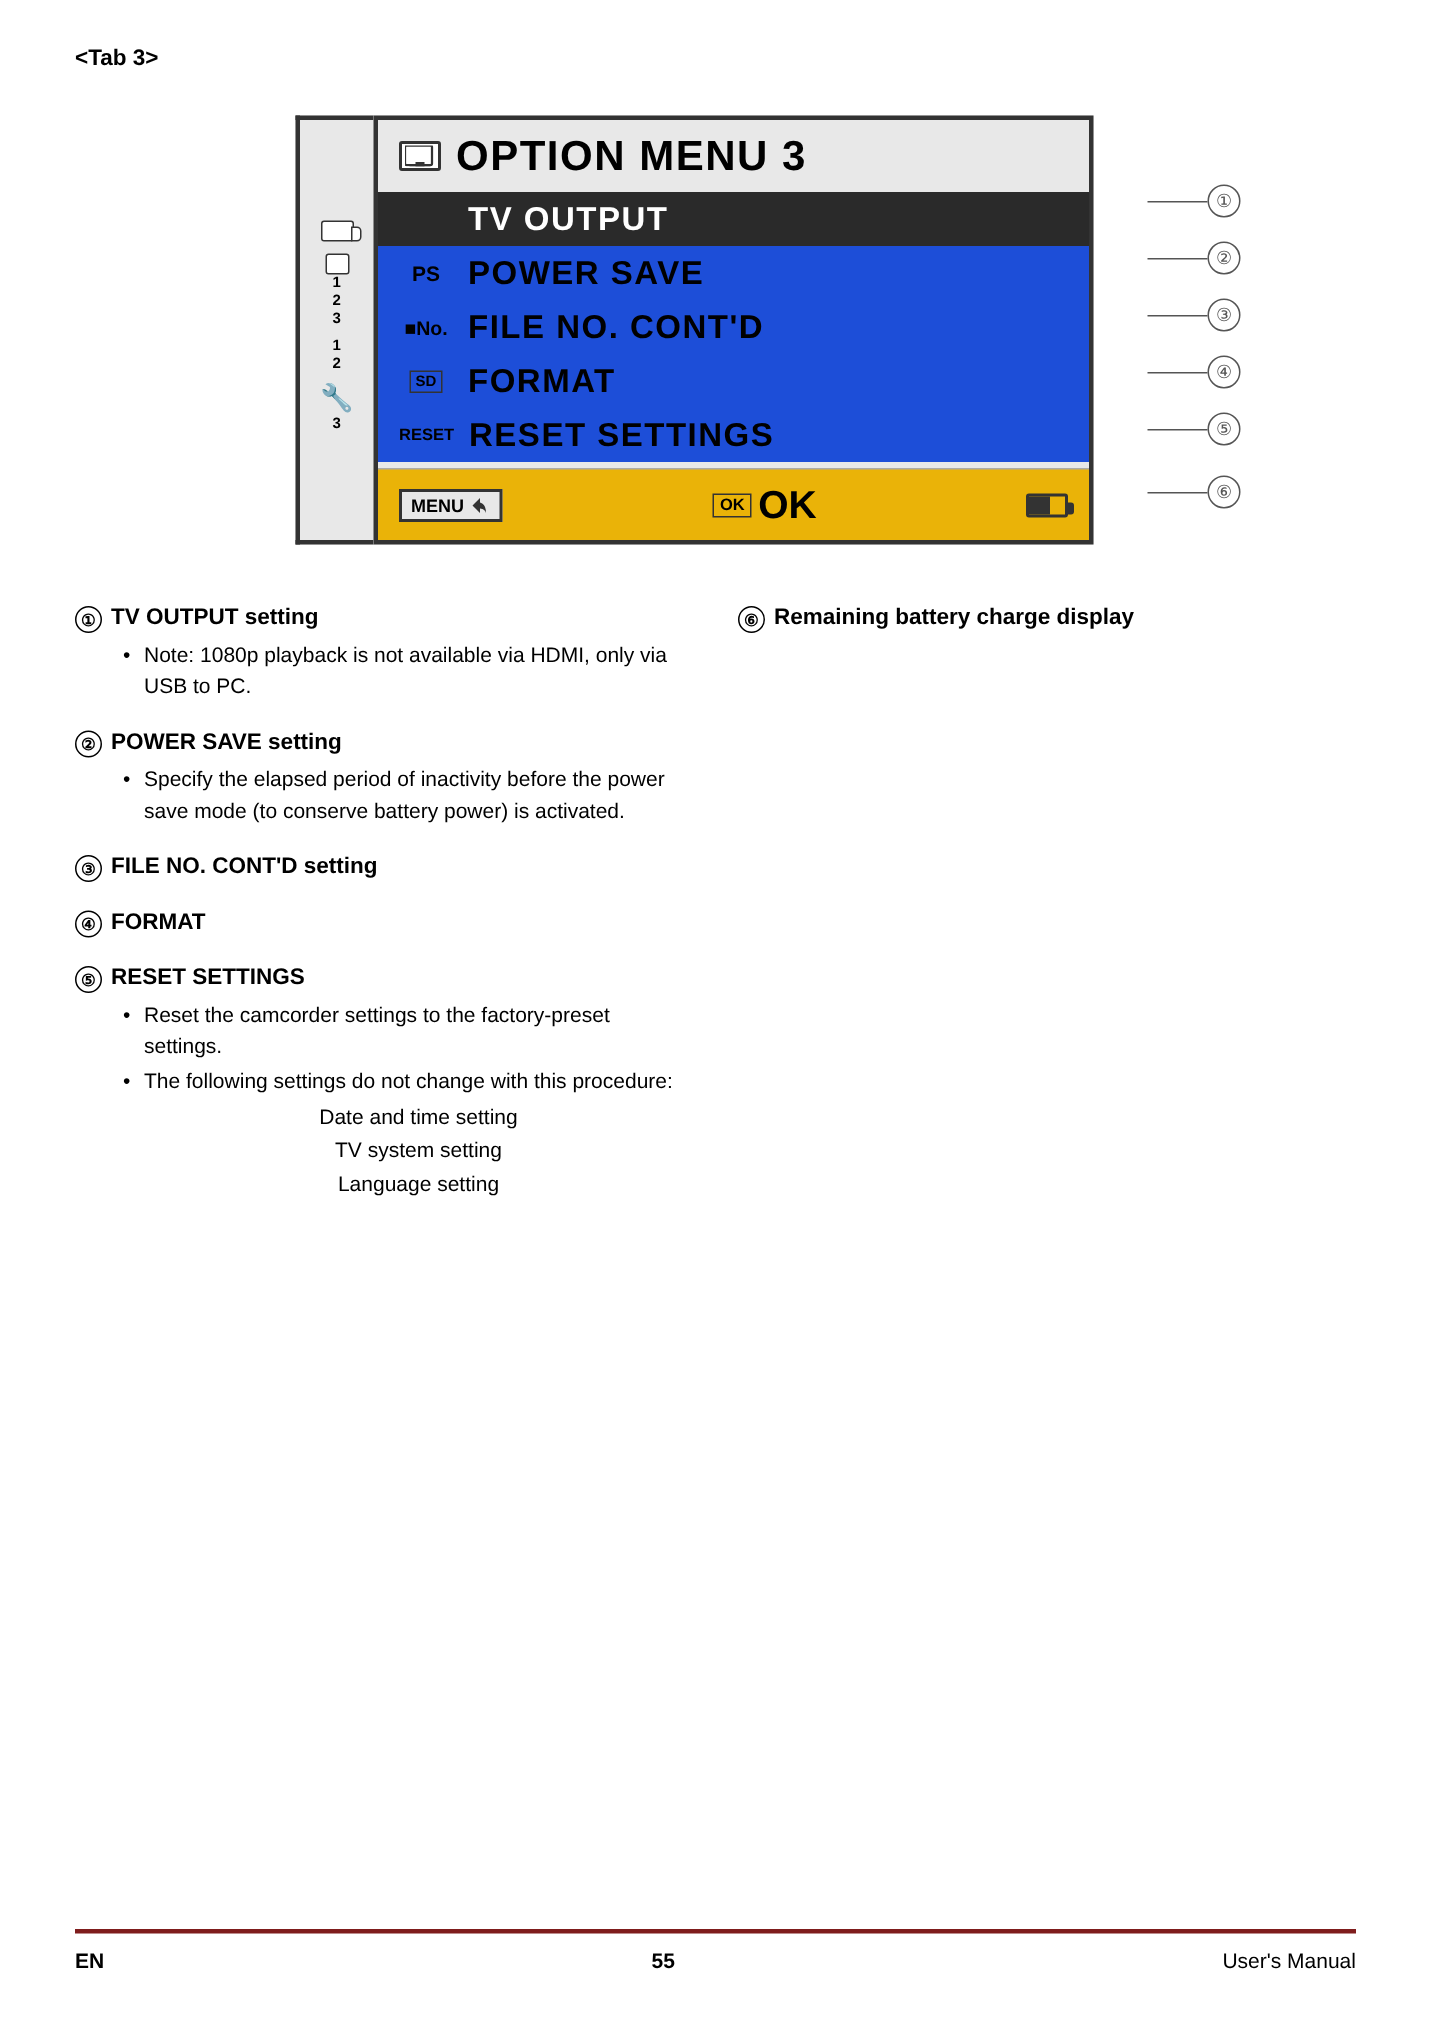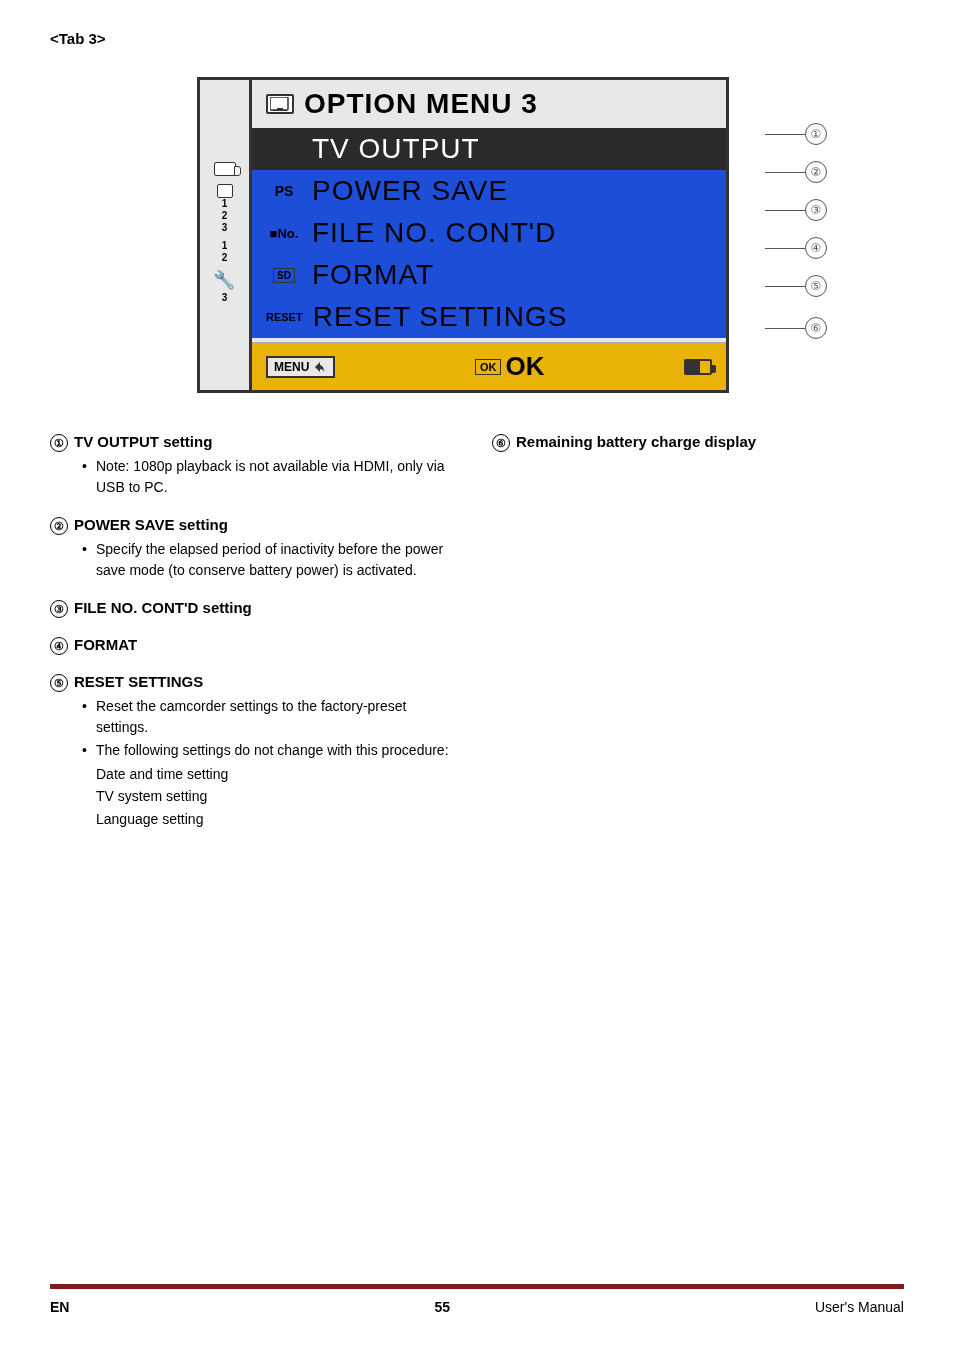--- a/index.html
+++ b/index.html
@@ -87,22 +87,22 @@
     .menu-item-icon {
       min-width: 36px;
       font-size: 11px;
       font-weight: bold;
       display: flex;
       align-items: center;
       justify-content: center;
     }
 
     .menu-item-label {
-      font-size: 28px;
-      font-weight: normal;
+      font-size: 22px;
+      font-weight: bold;
       letter-spacing: 1px;
       text-align: center;
     }
 
     .menu-item.selected .menu-item-label {
       color: #fff;
     }
 
     .menu-bottom-bar {
       background: #eab308;
@@ -222,32 +222,33 @@
     .bullet-list li::before {
       content: '•';
       position: absolute;
       left: 0;
     }
 
     .sub-indent {
       margin-left: 46px;
       font-size: 14px;
       line-height: 1.6;
+      text-align: center;
     }
 
     
     .page-footer {
       position: absolute;
       bottom: 30px;
       left: 50px;
       right: 50px;
       display: flex;
       align-items: center;
       justify-content: space-between;
-      border-top: 5px solid #7f1d1d;
+      border-top: 3px solid #7f1d1d;
       padding-top: 10px;
     }
 
     .footer-lang {
       font-size: 14px;
       font-weight: bold;
     }
 
     .footer-page {
       font-size: 14px;

